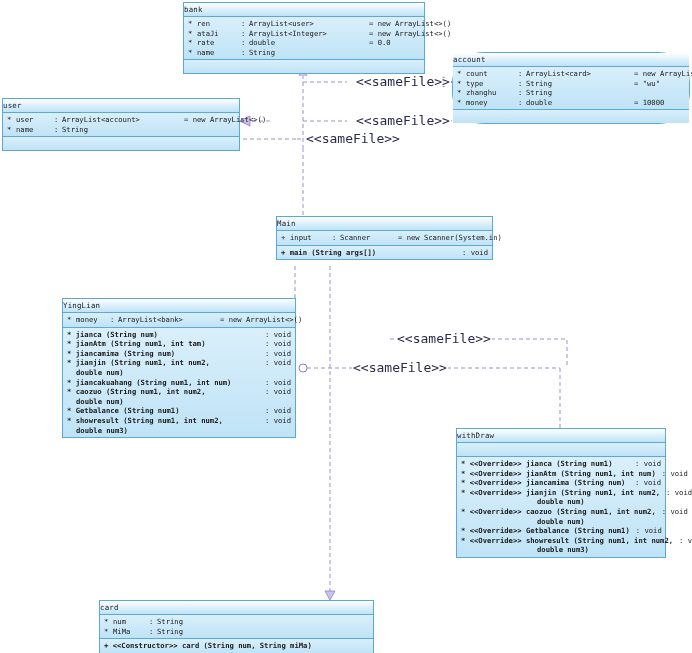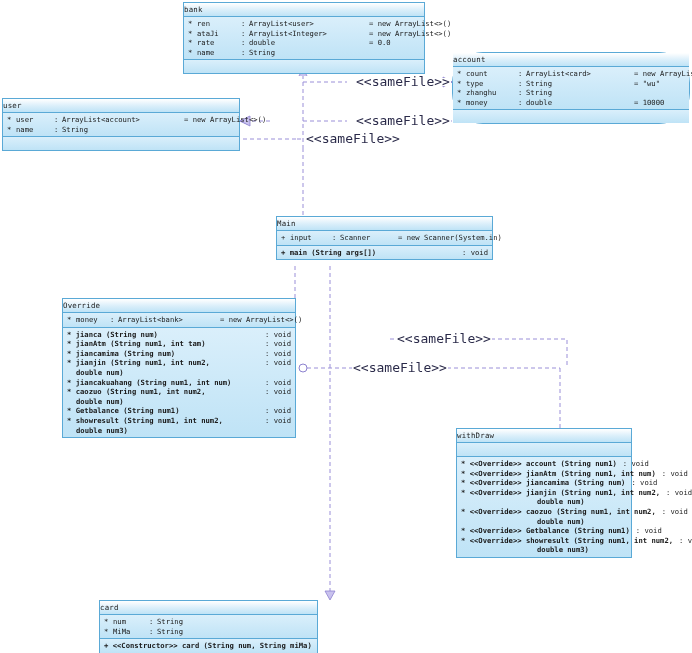--- a/index.html
+++ b/index.html
@@ -217,21 +217,21 @@
     </div>
     <div class="compart">
       <div class="meth">
         <span class="body"><span>+</span> <span>main (String args[])</span></span>
         <span class="ret">: void</span>
       </div>
     </div>
   </div>
 
   <div class="uml" style="left:62px;top:298px;width:234px;">
-    <div class="title">Override</div>
+    <div class="title">YingLian</div>
     <div class="compart">
       <div class="attr" style="grid-template-columns:9px 34px 8px 102px auto;">
         <span>*</span>
         <span>money</span>
         <span>:</span>
         <span>ArrayList&lt;bank&gt;</span>
         <span><span>=</span> <span>new ArrayList&lt;&gt;()</span></span>
       </div>
     </div>
     <div class="compart">
@@ -263,26 +263,26 @@
         <span class="body"><span>*</span> <span>Getbalance (String num1)</span></span>
         <span class="ret">: void</span>
       </div>
       <div class="meth">
         <span class="body"><span>*</span> <span>showresult (String num1, int num2,</span><span class="cont2 cont">double num3)</span></span>
         <span class="ret">: void</span>
       </div>
     </div>
   </div>
 
-  <div class="uml" style="left:456px;top:428px;width:176px;">
+  <div class="uml" style="left:456px;top:428px;width:210px;">
     <div class="title">withDraw</div>
     <div class="compart empty"></div>
     <div class="compart">
       <div class="meth">
-        <span class="body"><span>*</span> <span>&lt;&lt;Override&gt;&gt;</span> <span>account (String num1)</span></span>
+        <span class="body"><span>*</span> <span>&lt;&lt;Override&gt;&gt;</span> <span>jianca (String num1)</span></span>
         <span class="ret">: void</span>
       </div>
       <div class="meth">
         <span class="body"><span>*</span> <span>&lt;&lt;Override&gt;&gt;</span> <span>jianAtm (String num1, int num)</span></span>
         <span class="ret">: void</span>
       </div>
       <div class="meth">
         <span class="body"><span>*</span> <span>&lt;&lt;Override&gt;&gt;</span> <span>jiancamima (String num)</span></span>
         <span class="ret">: void</span>
       </div>
@@ -298,21 +298,21 @@
         <span class="body"><span>*</span> <span>&lt;&lt;Override&gt;&gt;</span> <span>Getbalance (String num1)</span></span>
         <span class="ret">: void</span>
       </div>
       <div class="meth">
         <span class="body"><span>*</span> <span>&lt;&lt;Override&gt;&gt;</span> <span>showresult (String num1, int num2,</span><span class="cont2" style="padding-left:76px;">double num3)</span></span>
         <span class="ret">: void</span>
       </div>
     </div>
   </div>
 
-  <div class="uml" style="left:99px;top:600px;width:219px;">
+  <div class="uml" style="left:99px;top:600px;width:275px;">
     <div class="title">card</div>
     <div class="compart">
       <div class="attr" style="grid-template-columns:9px 36px 8px auto;">
         <span>*</span>
         <span>num</span>
         <span>:</span>
         <span>String</span>
       </div>
       <div class="attr" style="grid-template-columns:9px 36px 8px auto;">
         <span>*</span>

